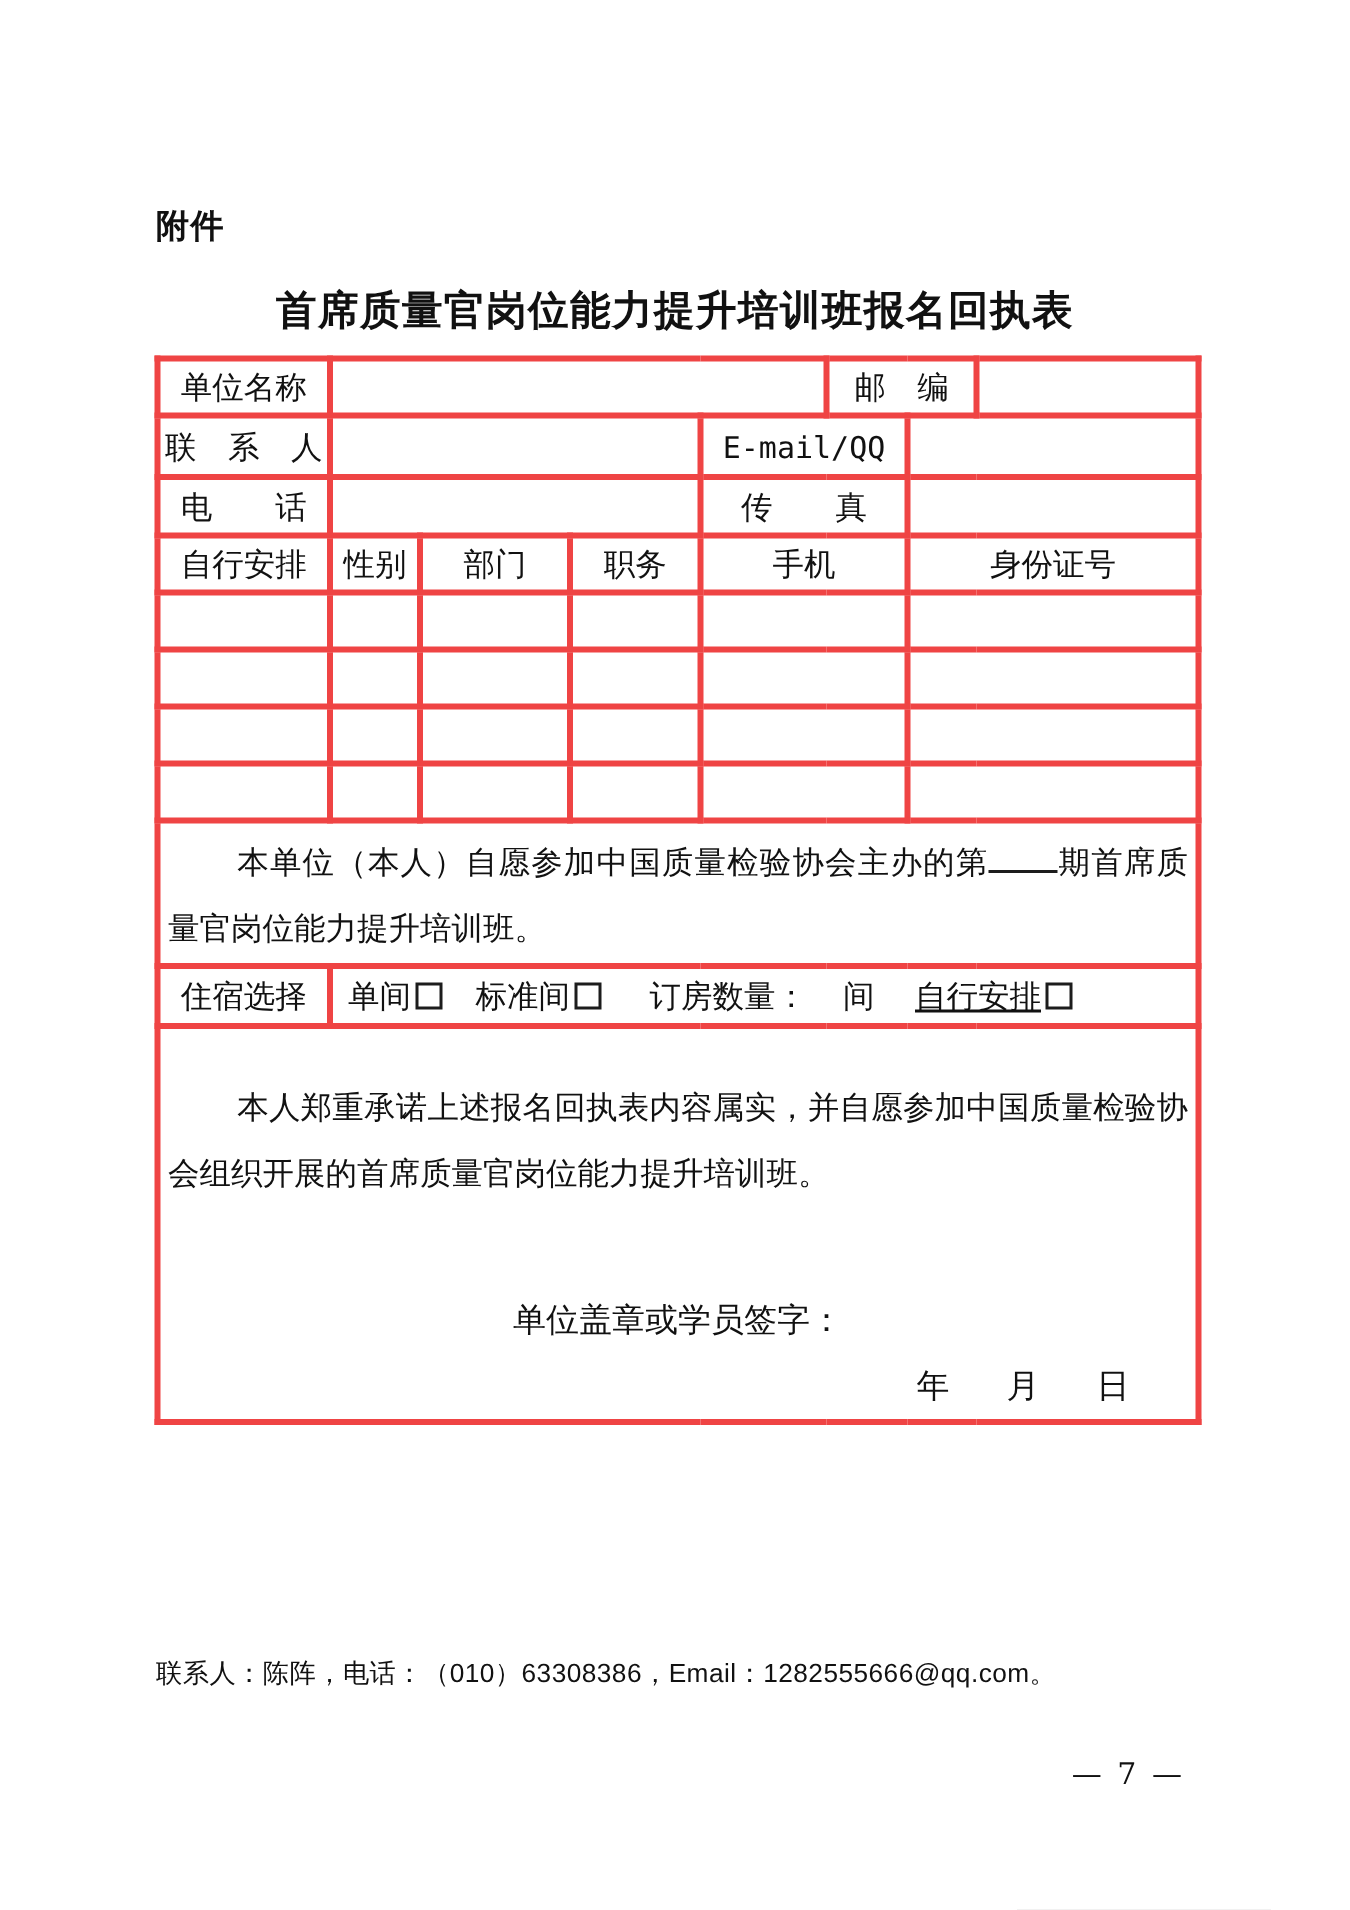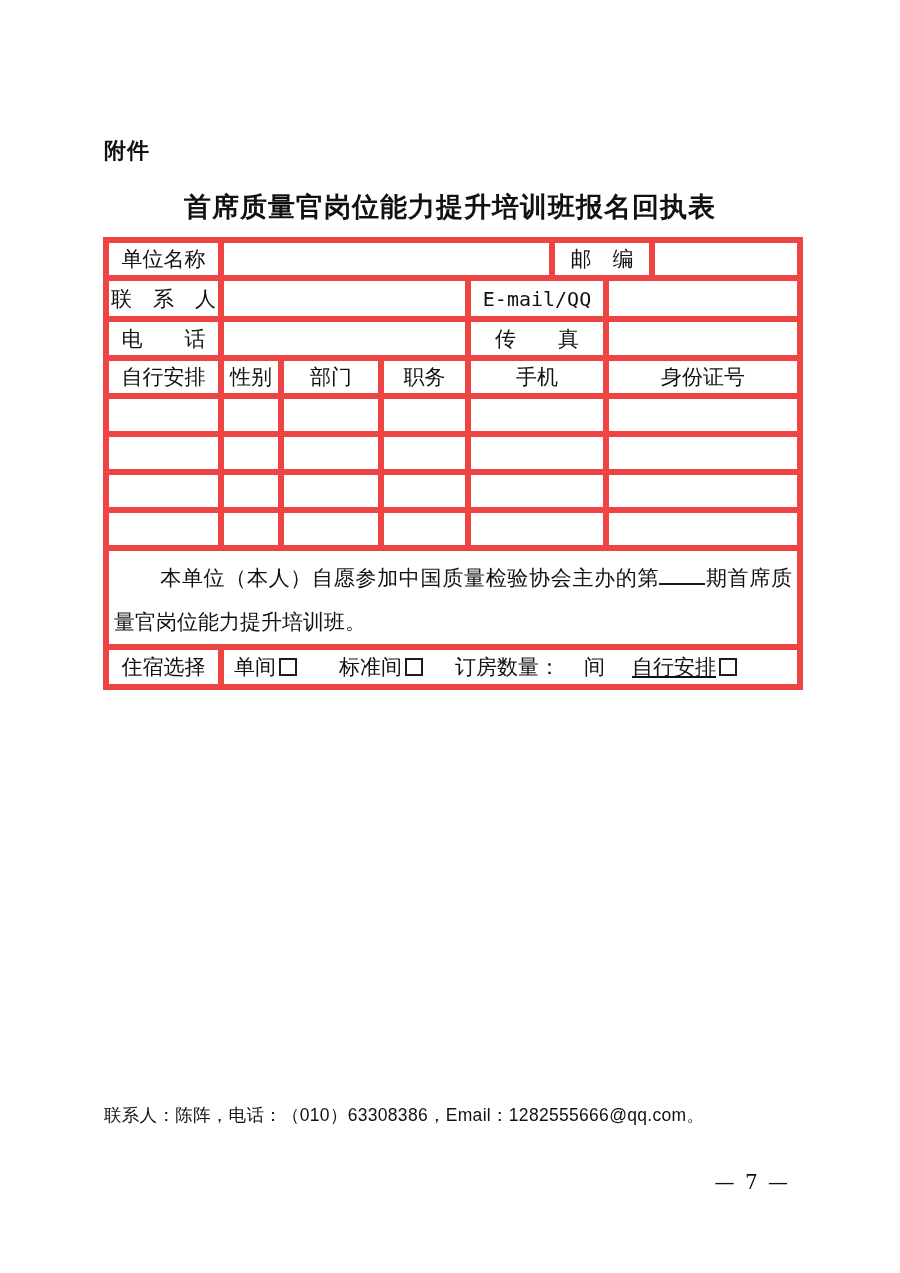--- a/index.html
+++ b/index.html
@@ -34,21 +34,21 @@
   table.form {
     position: absolute;
     left: 103px;
     top: 237px;
     width: 694px;
     border-collapse: collapse;
     table-layout: fixed;
     font-size: 21px;
   }
   table.form td {
-    border: 6px solid #ef4444;
+    border: 4px solid #ef4444;
     vertical-align: middle;
     overflow: hidden;
   }
   td.lbl { text-align: center; }
   td.top-left { vertical-align: top; text-align: left; padding: 8px 6px; }
   .mono { font-family: "DejaVu Sans Mono", monospace; font-size: 20px; }
   .r38 { height: 38px; }
   .r41 { height: 41px; }
   .r39 { height: 39px; }
   .rStudent { height: 38px; }
@@ -68,21 +68,21 @@
     border-bottom: 2px solid #1c1c1c;
     height: 20px;
     vertical-align: baseline;
   }
   .accom-line {
     display: flex;
     align-items: center;
     padding-left: 10px;
     white-space: nowrap;
   }
-  .accom-line .gap1 { margin-left: 42px; }
+  .accom-line .gap1 { margin-left: 22px; }
   .accom-line .gap2 { margin-left: 32px; }
   .accom-line .gap3 { margin-left: 24px; }
   .accom-line .gap4 { margin-left: 27px; text-decoration: underline; }
   .cb {
     display: inline-block;
     width: 18px;
     height: 18px;
     border: 2px solid #1c1c1c;
     margin-left: 3px;
     vertical-align: -2px;
@@ -224,20 +224,31 @@
           <span><span>单间</span><span class="cb"></span></span>
           <span class="gap1"><span>标准间</span><span class="cb"></span></span>
           <span class="gap2">订房数量：</span>
           <span class="gap3">间</span>
           <span class="gap4"><span>自行安排</span><span class="cb"></span></span>
         </div>
       </td>
     </tr>
 
 
+    <tr class="rPledge">
+      <td colspan="8" class="pledge-cell">
+        <p class="pledge-para">本人郑重承诺上述报名回执表内容属实，并自愿参加中国质量检验协会组织开展的首席质量官岗位能力提升培训班。</p>
+        <div class="sig-line">单位盖章或学员签字：</div>
+        <div class="date-line">
+          <span>年</span>
+          <span>月</span>
+          <span>日</span>
+        </div>
+      </td>
+    </tr>
   </tbody>
     </table>
 
   <div class="footer-contact">联系人：陈阵，电话：（010）63308386，Email：1282555666@qq.com。</div>
 
   <div class="page-number">— 7 —</div>
 
 </div>
 
 </body></html>

